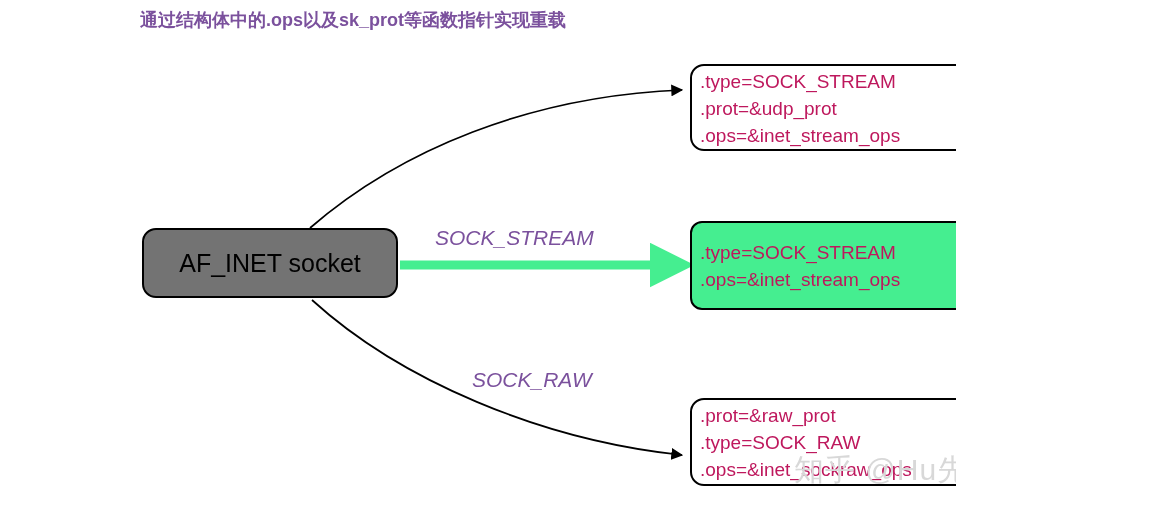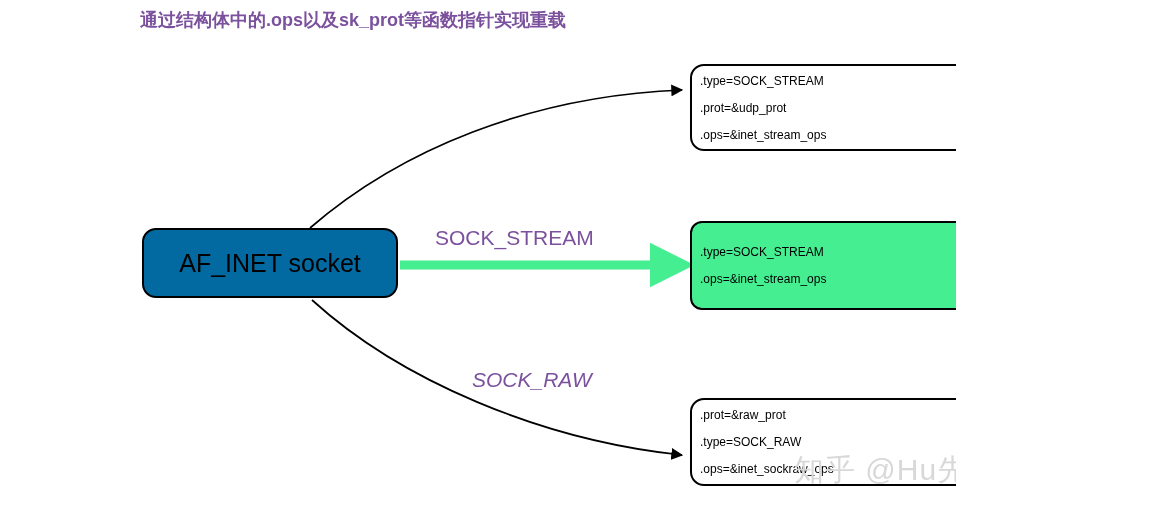--- a/index.html
+++ b/index.html
@@ -49,35 +49,35 @@
     border-radius: 14px;
   }
   .node-lines {
     position: absolute;
     left: 8px;
     top: 50%;
     transform: translateY(-50%);
     width: calc(100% - 14px);
   }
   .code-line {
-    font-size: 12px;
-    color: #000000;
+    font-size: 19px;
+    color: #be185d;
     line-height: 27px;
     white-space: nowrap;
     font-family: "Liberation Sans", sans-serif;
   }
 
   #node-udp   { left: 690px; top: 64px;  width: 286px; height: 87px; }
   #node-tcp   { left: 690px; top: 221px; width: 286px; height: 89px;
                 background: #45ee90; border-radius: 12px; }
   #node-raw   { left: 690px; top: 398px; width: 286px; height: 88px; }
 
   #node-socket {
     left: 142px; top: 228px; width: 256px; height: 70px;
-    background: #0369a1;
+    background: #737373;
     border-radius: 14px;
   }
   .socket-label {
     position: absolute;
     left: 0; top: 0;
     width: 100%; height: 100%;
     display: flex;
     align-items: center;
     justify-content: center;
     font-size: 25px;
@@ -85,21 +85,21 @@
     white-space: nowrap;
   }
 
   
   .edge-label {
     position: absolute;
     font-size: 21px;
     color: #7b519d;
     white-space: nowrap;
   }
-  #label-stream { left: 435px; top: 226px; }
+  #label-stream { left: 435px; top: 226px; font-style: italic; }
   #label-raw    { left: 472px; top: 368px; font-style: italic; }
 
   
   .watermark {
     position: absolute;
     left: 794px;
     top: 450px;
     font-size: 30px;
     color: #d8d8d8;
     white-space: nowrap;

